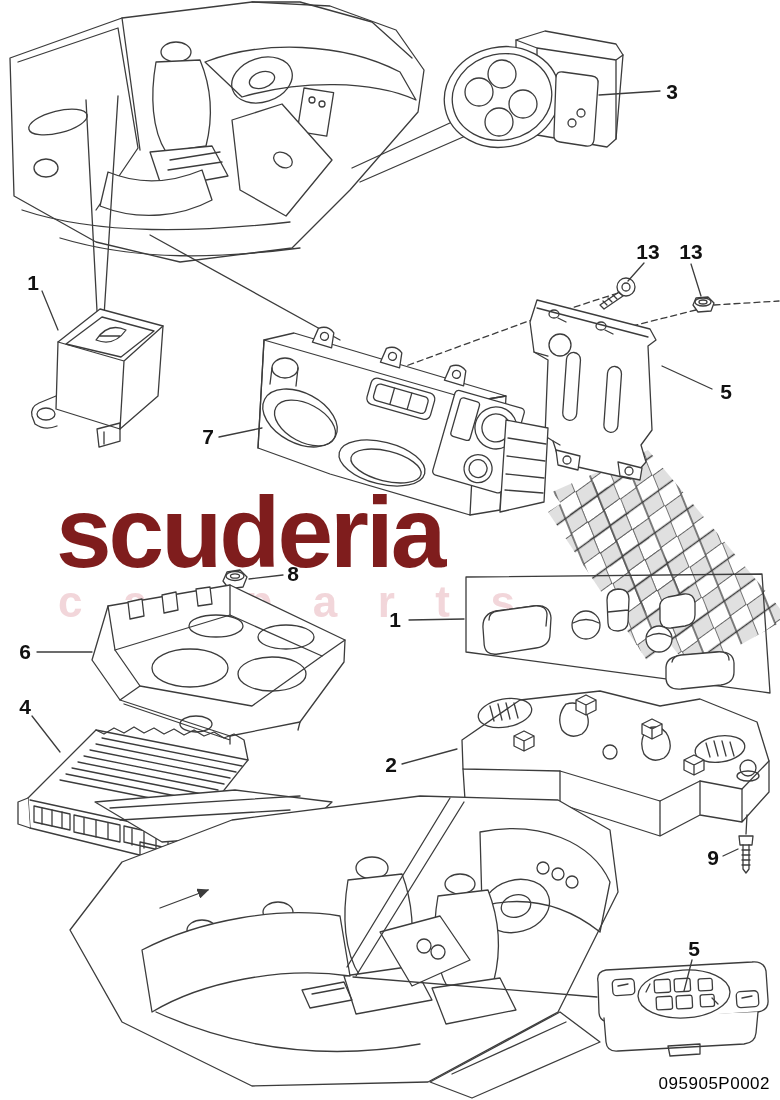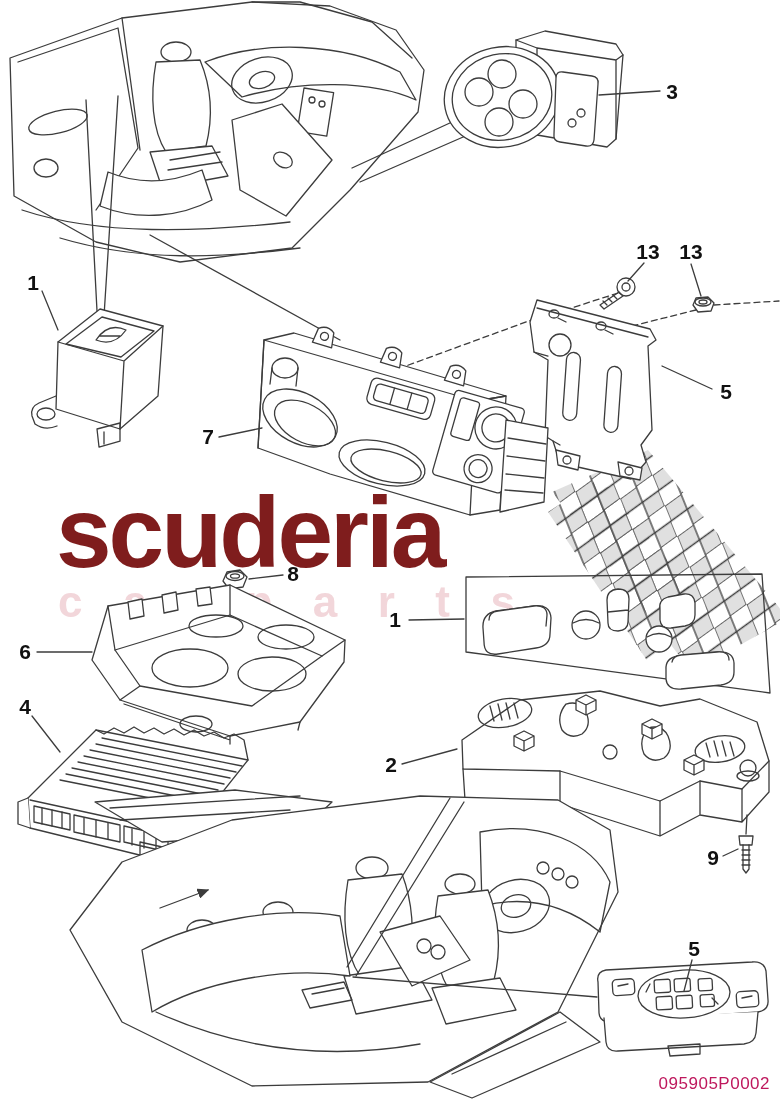--- a/index.html
+++ b/index.html
@@ -6,21 +6,21 @@
   .canvas{position:relative;width:780px;height:1100px;background:#ffffff;overflow:hidden;
           font-family:"Liberation Sans", sans-serif;}
   .wm-title{position:absolute;left:56px;top:482px;font-size:100px;font-weight:bold;
             letter-spacing:-3px;color:#7f1d1d;line-height:1;z-index:1;}
   .wm-letters{position:absolute;left:58px;top:580px;width:457px;display:flex;
               justify-content:space-between;font-size:44px;font-weight:bold;
               color:#f2d6da;z-index:1;line-height:1;}
   .art{position:absolute;left:0;top:0;z-index:2;}
   .callout{position:absolute;transform:translate(-50%,-50%);font-size:21px;font-weight:bold;
            color:#111;z-index:3;}
-  .partnum{position:absolute;right:10px;bottom:6px;font-size:17px;color:#be185d;
+  .partnum{position:absolute;right:10px;bottom:6px;font-size:17px;color:#000000;
            letter-spacing:.5px;z-index:3;}
   svg path, svg ellipse, svg circle, svg line, svg rect, svg polyline{vector-effect:non-scaling-stroke;}
 </style>
 </head>
 <body>
 
 <div class="canvas">
 
   <div class="wm-title">scuderia</div>
   <div class="wm-letters">

